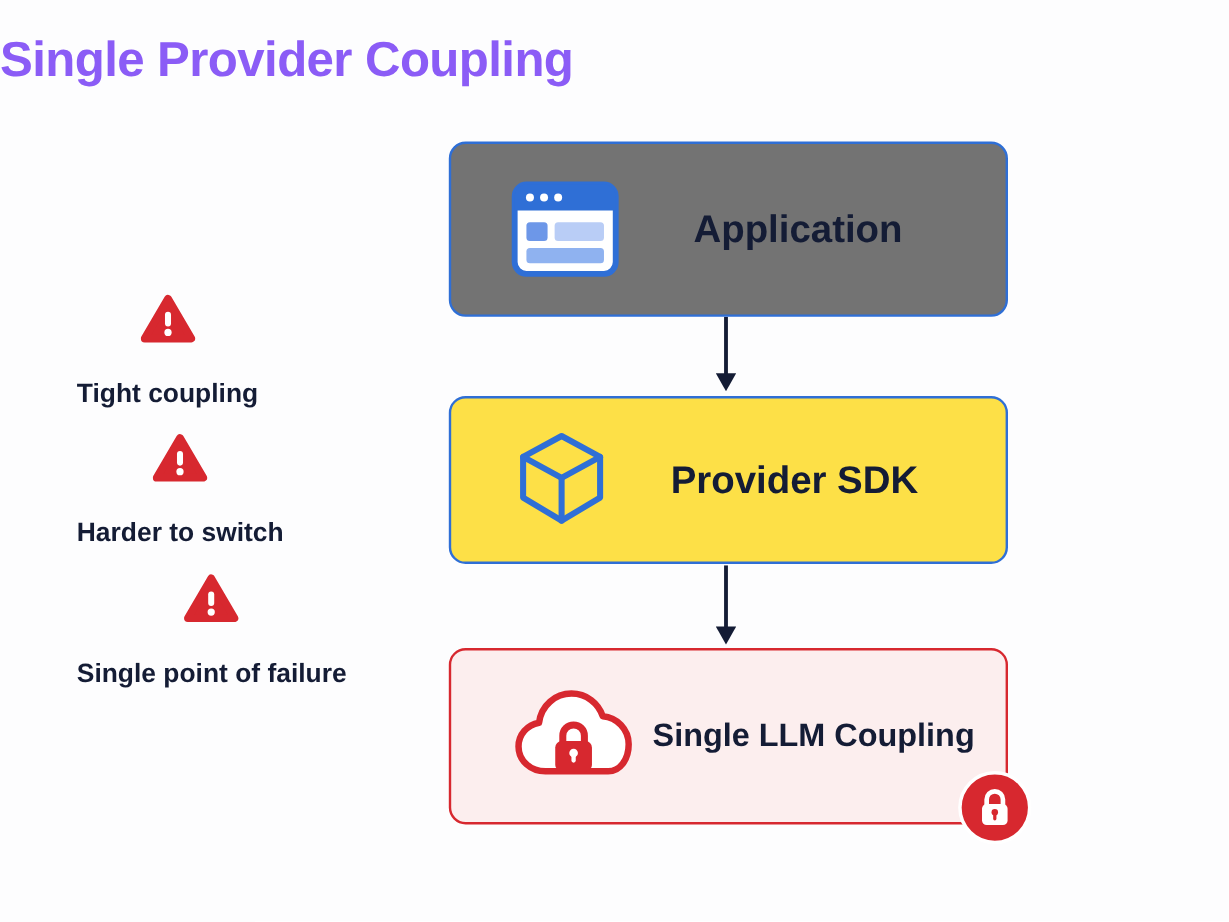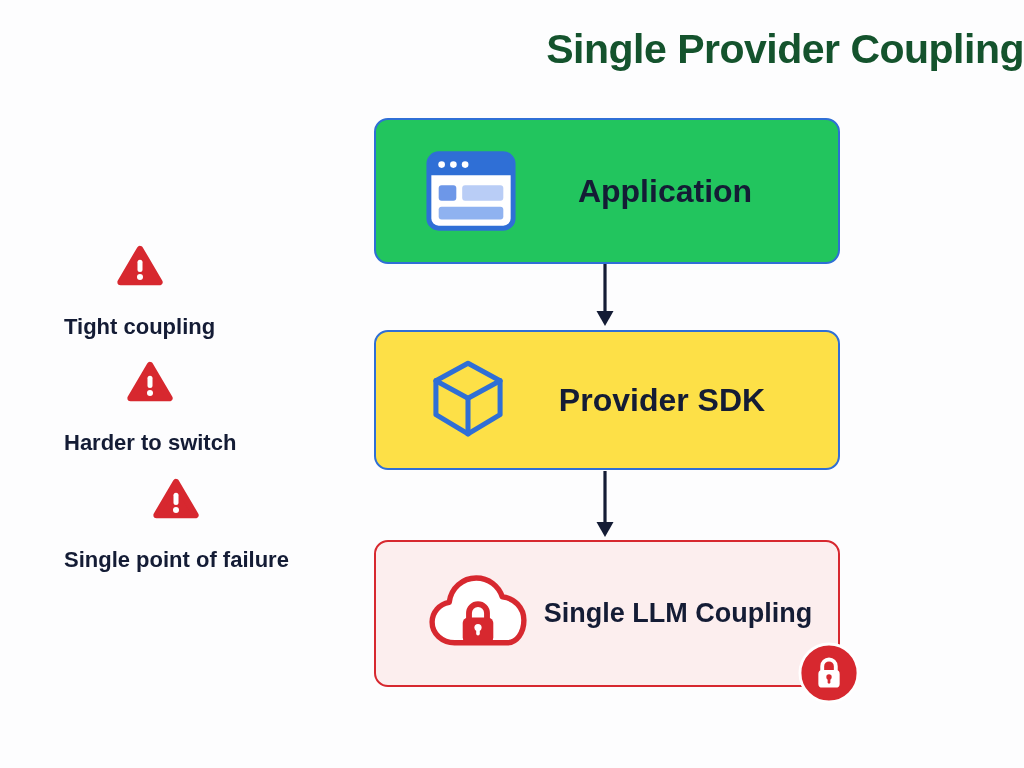--- a/index.html
+++ b/index.html
@@ -11,38 +11,38 @@
     background: #fdfdfe;
     overflow: hidden;
     font-family: "Liberation Sans", sans-serif;
     color: #151c35;
   }
   .diagram-title {
     position: absolute;
     top: 26px;
     left: 0;
     width: 100%;
-    text-align: right;
+    text-align: left;
     font-size: 41px;
     font-weight: 800;
     letter-spacing: -0.5px;
-    color: #14532d;
+    color: #8b5cf6;
   }
   
   .node {
     position: absolute;
     left: 374px;
     width: 466px;
     border-radius: 14px;
     display: flex;
     align-items: center;
   }
   .node-app {
     top: 118px; height: 146px;
-    background: #22c55e;
+    background: #737373;
     border: 2px solid #2f6fd6;
   }
   .node-sdk {
     top: 330px; height: 140px;
     background: #fde047;
     border: 2px solid #2f6fd6;
   }
   .node-llm {
     top: 540px; height: 147px;
     background: #fceeee;

